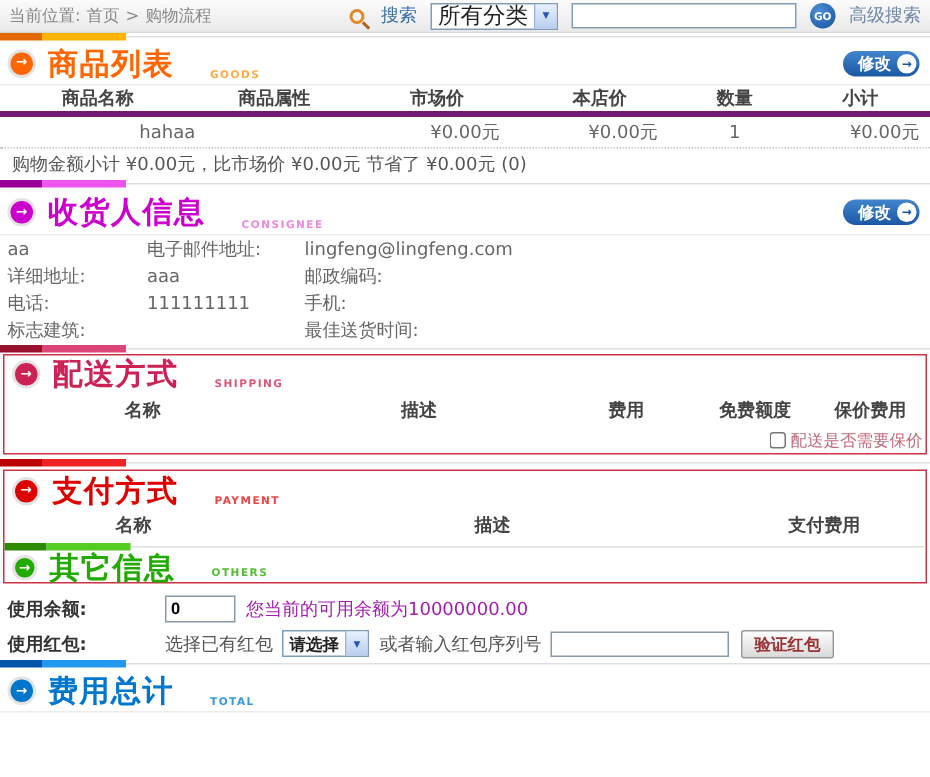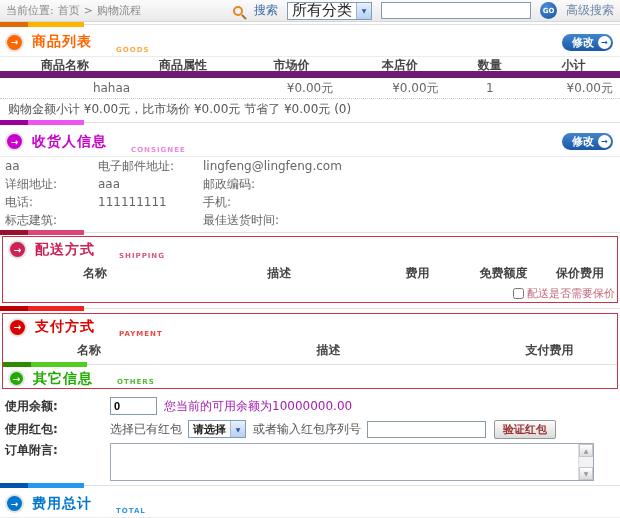--- a/index.html
+++ b/index.html
@@ -38,37 +38,37 @@
   .bar-total .d { background: var(--total_dark); }         .bar-total .l { background: var(--total_light); }
   .h8 { height: 8px; } .h8 i { top: 1px; } .h8 .line { top: 3px; }
   .h7 { height: 7px; } .h7 i { top: 1px; } .h7 .line { top: 3px; }
   .h10 { height: 10px; } .h10 i { top: 3px; } .h10 .line { top: 5px; }
 
   
   .sechead { height: 29px; display: flex; align-items: center; padding: 0 7px 0 5px; border-bottom: 1px solid #ececec; }
   .ring { width: 19px; height: 19px; border-radius: 50%; background: #e3e3e3; display: flex; align-items: center; justify-content: center; flex: none; }
   .dot { width: 15px; height: 15px; border-radius: 50%; color: #fff; font-size: 9px; font-weight: bold;
          display: flex; align-items: center; justify-content: center; }
-  .sectitle { font-size: 14px; font-weight: bold; margin-left: 8px; letter-spacing: 1px; }
+  .sectitle { font-size: 20px; font-weight: bold; margin-left: 8px; letter-spacing: 1px; }
   .secsub { font-size: 7px; font-weight: bold; margin-left: 24px; align-self: flex-end; margin-bottom: 2px; letter-spacing: 1px; }
   .fg-goods { color: var(--goods_fg); }       .sub-goods { color: var(--goods_sub); }       .bg-goods { background: var(--goods_fg); }
   .fg-consignee { color: var(--consignee_fg); } .sub-consignee { color: var(--consignee_sub); } .bg-consignee { background: var(--consignee_fg); }
   .fg-shipping { color: var(--shipping_fg); }   .sub-shipping { color: var(--shipping_sub); }   .bg-shipping { background: var(--shipping_fg); }
   .fg-payment { color: var(--payment_fg); }     .sub-payment { color: var(--payment_sub); }     .bg-payment { background: var(--payment_fg); }
   .fg-others { color: var(--others_fg); }       .sub-others { color: var(--others_sub); }       .bg-others { background: var(--others_fg); }
   .fg-total { color: var(--total_fg); }         .sub-total { color: var(--total_sub); }         .bg-total { background: var(--total_fg); }
 
   .modify { margin-left: auto; height: 17px; border-radius: 9px; background: linear-gradient(#4285cc,#1a58a6);
             color: #fff; display: flex; align-items: center; padding: 0 2px 0 10px; font-size: 11px; font-weight: bold; cursor: pointer; }
   .modify .mc { width: 13px; height: 13px; border-radius: 50%; background: #fff; color: #1a58a6; font-size: 8px; font-weight: bold;
                 display: flex; align-items: center; justify-content: center; margin-left: 4px; }
 
   
   .grow { display: grid; grid-template-columns: 21% 17% 18% 17% 12% 15%; align-items: center; }
-  .ghead { height: 21px; font-weight: bold; color: #444; border-bottom: 7px solid #701a75; }
+  .ghead { height: 21px; font-weight: bold; color: #444; border-bottom: 4px solid #701a75; }
   .ghead span { text-align: center; }
   .gbody { height: 21px; border-bottom: 1px dotted #c9c9c9; color: #666; }
   .tl { text-align: right; padding-left: 9px; }
   .tc { text-align: center; }
   .tr { text-align: right; padding-right: 14px; }
   .tr2 { text-align: right; padding-right: 7px; }
   .gsummary { height: 20px; line-height: 20px; padding-left: 8px; color: #555; }
 
   
   .cgrid { height: 72px; padding-left: 5px; }
@@ -285,30 +285,20 @@
     <span class="flabel">使用红包:</span>
     <span class="plain">选择已有红包</span>
     <div class="fakesel minisel" style="margin-left:6px">
       <span class="txt">请选择</span>
       <span class="arr">▼</span>
     </div>
     <span class="or">或者输入红包序列号</span>
     <input class="bonusinput" value="" style="">
     <button class="verify">验证红包</button>
   </div>
-  <div class="frow frow3">
-    <span class="flabel">订单附言:</span>
-    <div class="tawrap">
-      <textarea style=""></textarea>
-      <div class="sbbar">
-        <span class="sbtn">▲</span>
-        <span class="sbtn">▼</span>
-      </div>
-    </div>
-  </div>
 </div>
 
 <div class="segbar bar-total h8">
     <span class="line"></span>
     <i class="d"></i>
     <i class="l"></i>
   </div>
 
 <div class="sechead totalhead">
   <span class="ring">

